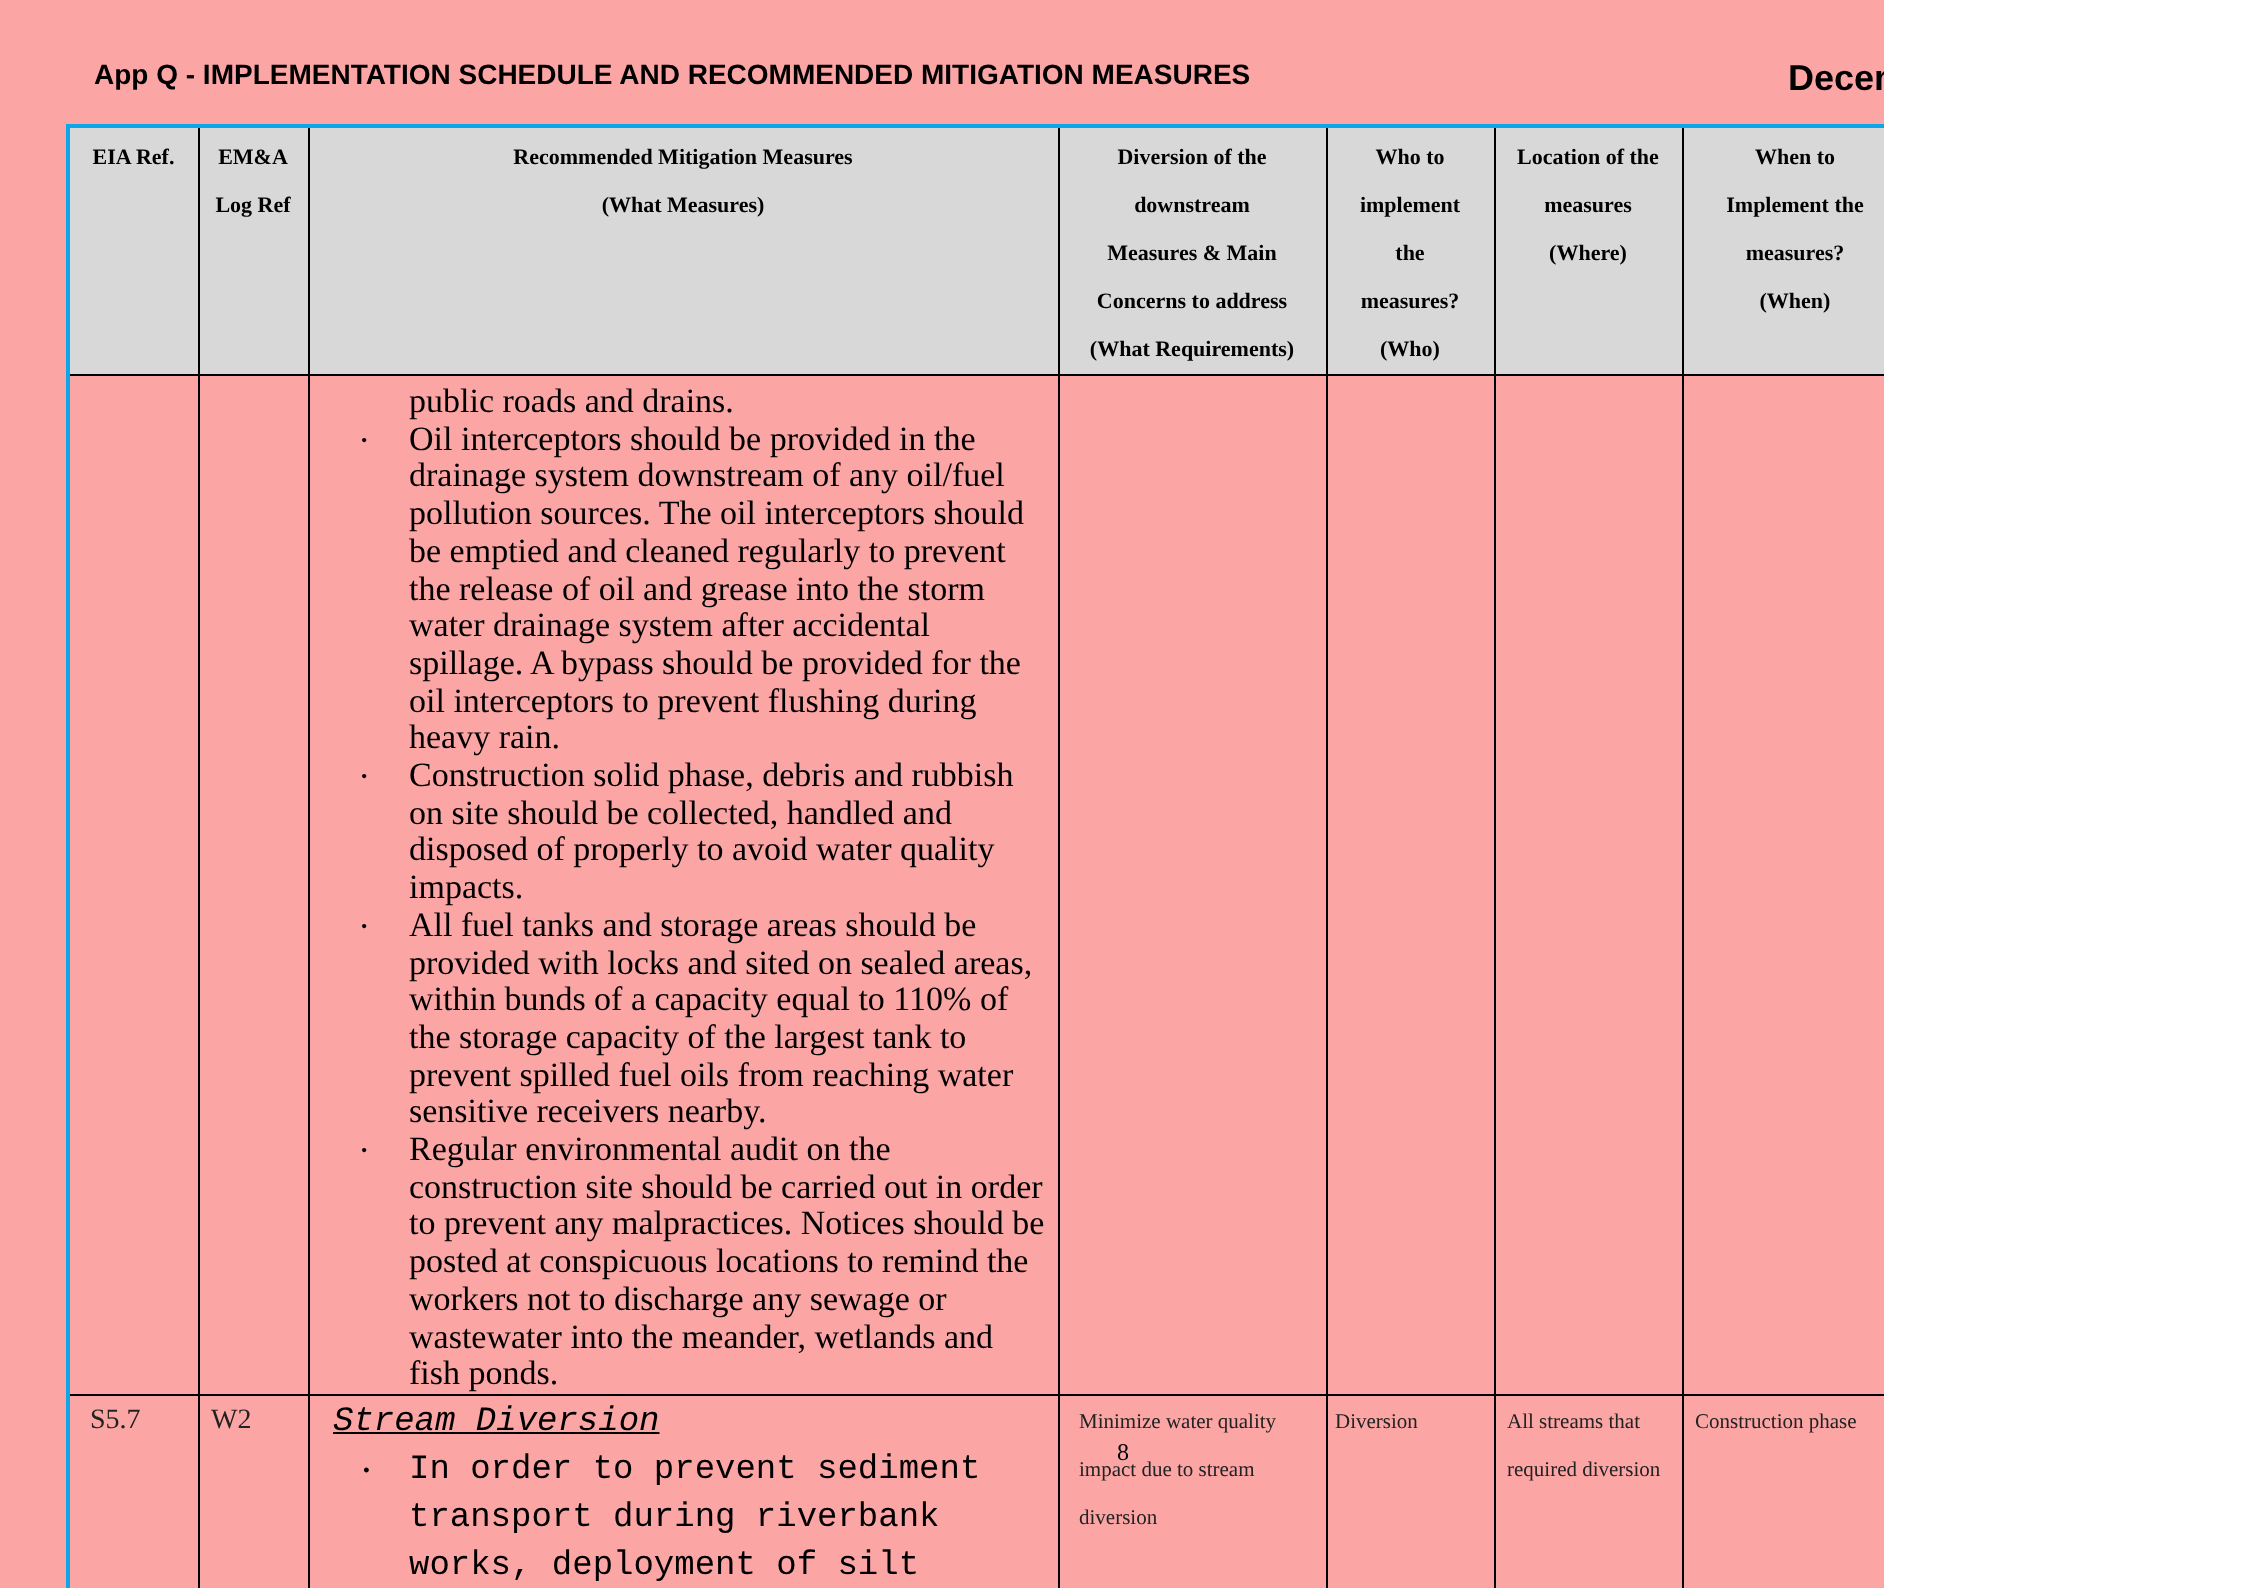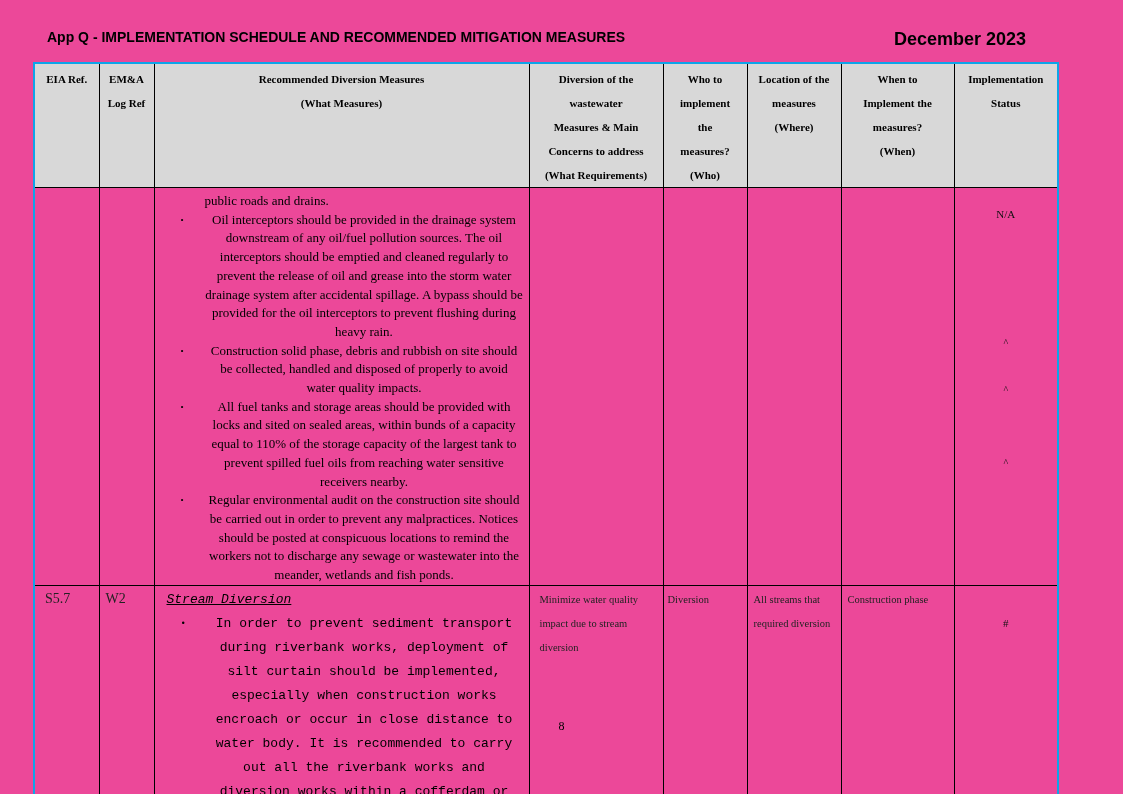--- a/index.html
+++ b/index.html
@@ -1,40 +1,40 @@
 <!DOCTYPE html>
 <html><head>
 <meta charset="utf-8">
 <style>
   html,body{margin:0;padding:0;}
   body{width:1123px;height:794px;background:#fff;color:#000;font-family:"Liberation Serif",serif;}
-  .page{position:relative;width:1123px;height:794px;background:#ec4899;overflow:hidden;}
+  .page{position:relative;width:917px;height:794px;background:#fca5a5;overflow:hidden;padding-left:25px;}
 
   .doc-title{position:absolute;left:47px;top:29px;font-family:"Liberation Sans",sans-serif;
              font-weight:bold;font-size:14px;white-space:nowrap;}
   .doc-date{position:absolute;left:894px;top:29px;font-family:"Liberation Sans",sans-serif;
             font-weight:bold;font-size:18px;white-space:nowrap;}
 
   table.sched{position:absolute;left:33px;top:62px;width:1024px;border-collapse:collapse;
               table-layout:fixed;border:2px solid #0ea5e9;}
   .sched th,.sched td{border:1px solid #000;vertical-align:top;overflow:hidden;}
   .sched thead tr{height:121px;}
   .sched tr.row-1{height:360px;}
   .sched tr.row-2{height:170px;}
 
   .sched th{background:#d8d8d8;font-weight:bold;font-size:11px;text-align:center;padding:3px 2px 0;}
   .hl{line-height:24px;}
 
-  td.c-meas{font-size:13px;text-align:left;}
+  td.c-meas{font-size:17px;text-align:left;}
   .row-1 td.c-meas{padding:4px 5px 0 0;}
   .row-1 .mline{line-height:18.7px;}
   .row-2 td.c-meas{padding:2px 5px 0 0;font-family:Liberation Mono, monospace;}
   .row-2 .mline{line-height:24px;}
   .cont{padding-left:50px;}
-  .bullet{position:relative;padding-left:50px;text-align:center;}
+  .bullet{position:relative;padding-left:50px;}
   .bullet::before{content:"\2022";position:absolute;left:26px;top:0;font-size:9px;line-height:inherit;}
   .meas-heading{margin-left:12px;font-style:italic;text-decoration:underline;line-height:24px;}
 
   td.c-eia,td.c-log{font-size:14px;line-height:14px;color:#222;}
   .row-2 td.c-eia{padding:6px 0 0 10px;}
   .row-2 td.c-log{padding:6px 0 0 6px;}
 
   td.c-obj,td.c-who,td.c-where,td.c-when{font-size:10.5px;text-align:left;color:#222;}
   .row-2 td.c-obj{padding:2px 10px 0;line-height:24px;}
   .row-2 td.c-who{padding:2px 4px 0;line-height:24px;}
@@ -73,26 +73,26 @@
     <thead>
       <tr>
         <th>
           <div class="hl">EIA Ref.</div>
         </th>
         <th>
           <div class="hl">EM&amp;A</div>
           <div class="hl">Log Ref</div>
         </th>
         <th>
-          <div class="hl">Recommended Diversion Measures</div>
+          <div class="hl">Recommended Mitigation Measures</div>
           <div class="hl">(What Measures)</div>
         </th>
         <th>
           <div class="hl">Diversion of the</div>
-          <div class="hl">wastewater</div>
+          <div class="hl">downstream</div>
           <div class="hl">Measures &amp; Main</div>
           <div class="hl">Concerns to address</div>
           <div class="hl">(What Requirements)</div>
         </th>
         <th>
           <div class="hl">Who to</div>
           <div class="hl">implement</div>
           <div class="hl">the</div>
           <div class="hl">measures?</div>
           <div class="hl">(Who)</div>

